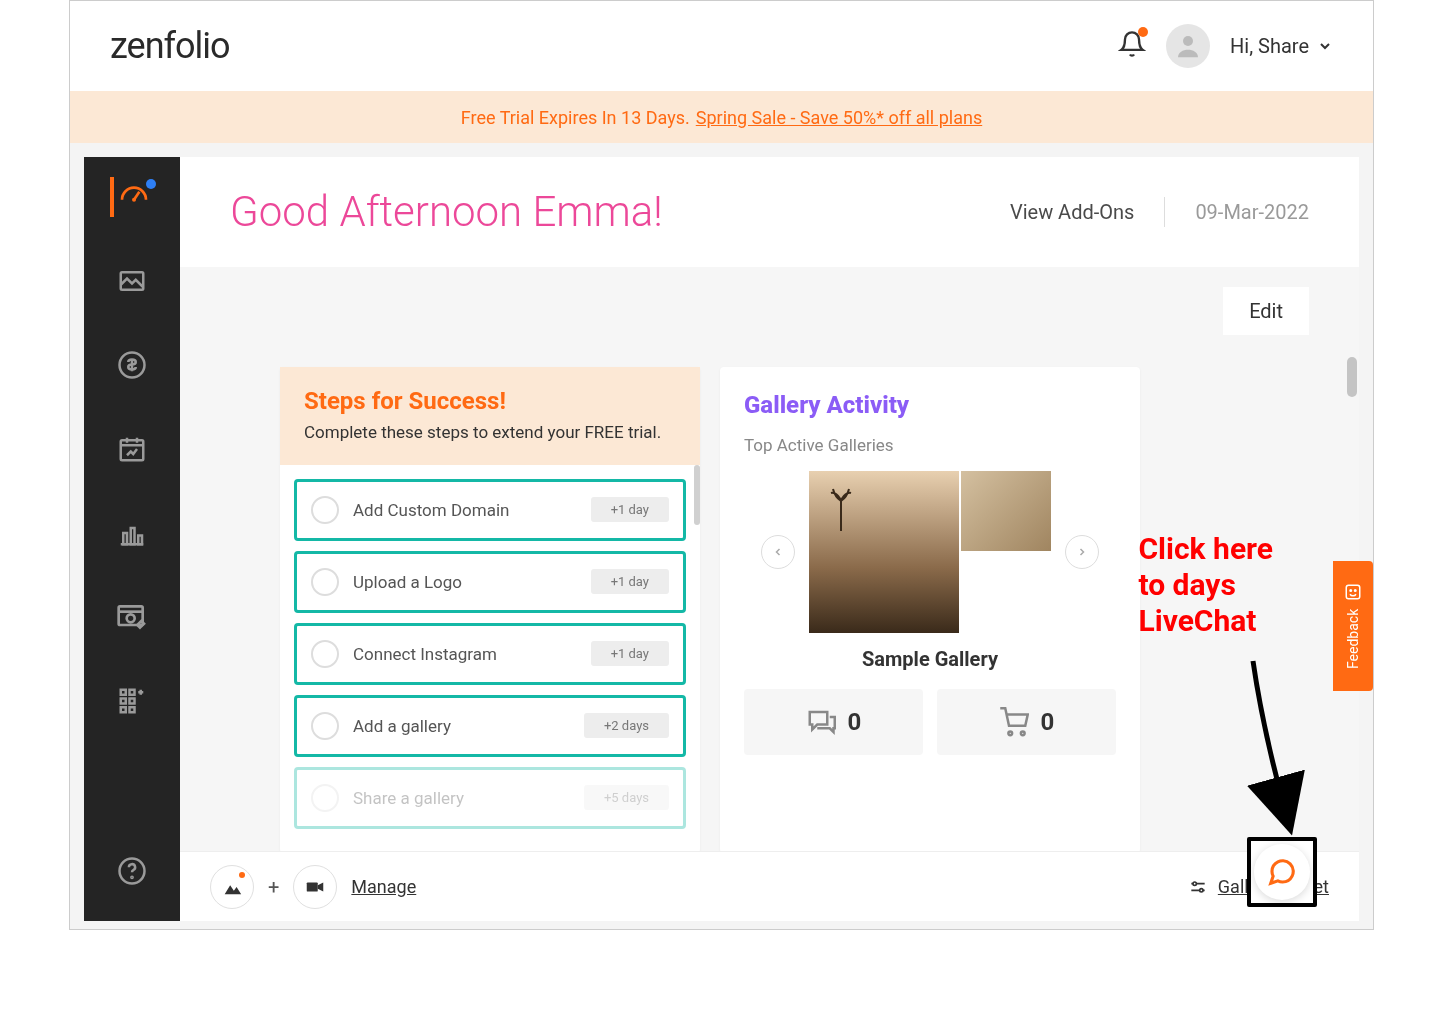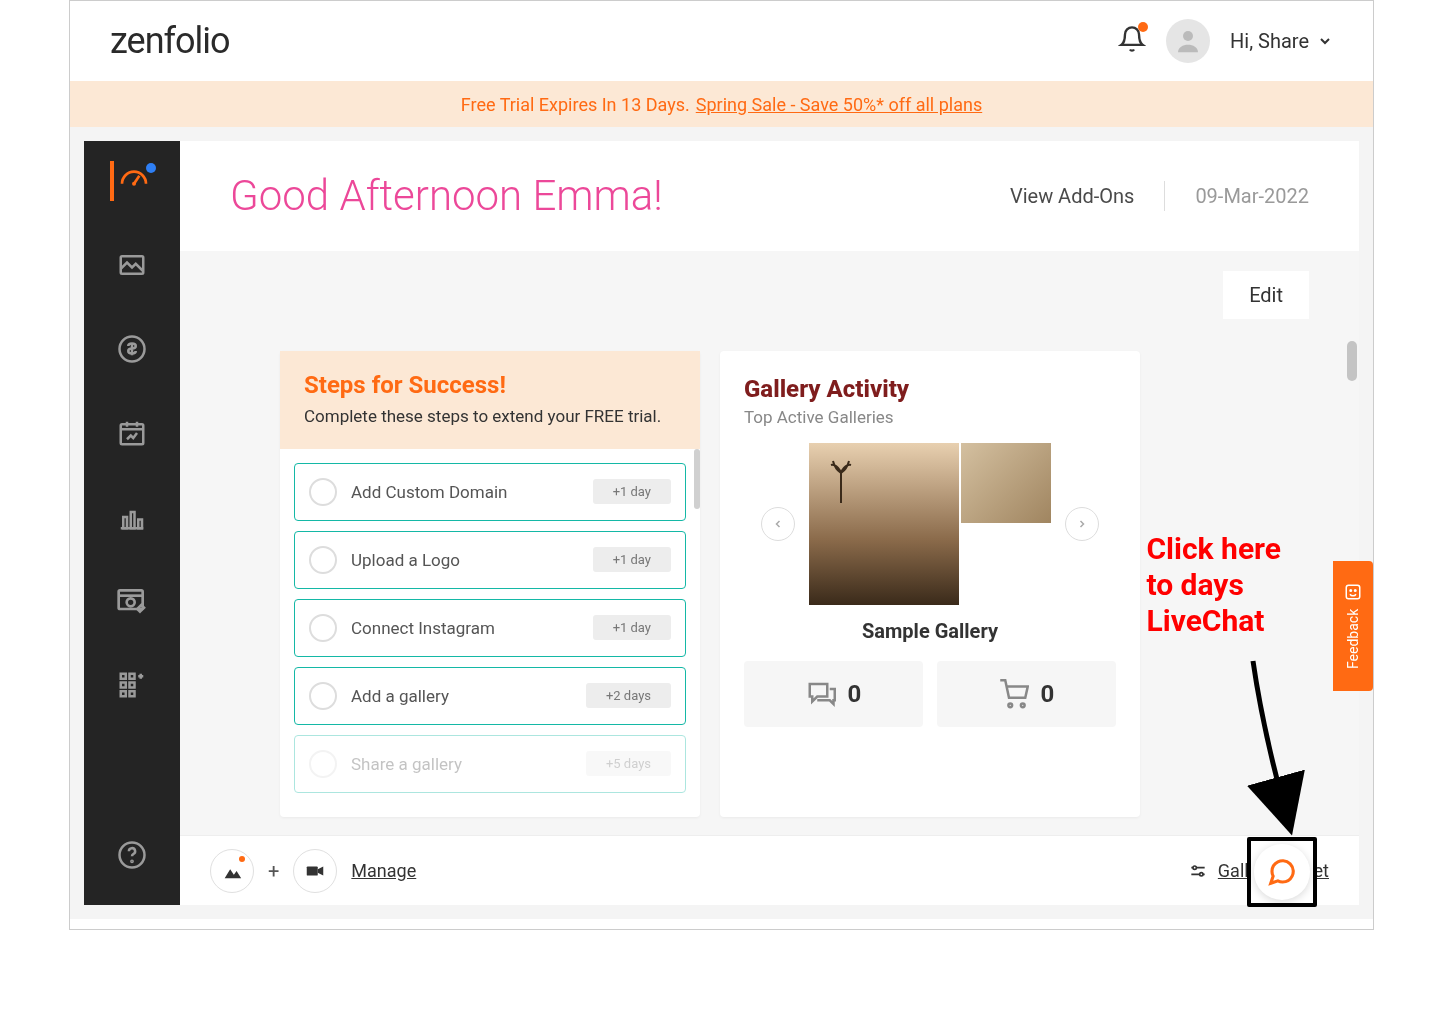--- a/index.html
+++ b/index.html
@@ -1,27 +1,27 @@
 <!DOCTYPE html>
 <html><head>
 <meta charset="utf-8">
 <style>
 * { box-sizing: border-box; margin: 0; padding: 0; }
 body { font-family: -apple-system, BlinkMacSystemFont, 'Segoe UI', Roboto, sans-serif; background: #fff; color: #333; width: 1443px; height: 1023px; overflow: hidden; position: relative; transform-origin: top left; }
 .outer-border { border: 1px solid #ccc; width: 1305px; height: 930px; margin: 0 auto; position: relative; overflow: hidden; }
 
-.top-header { height: 80px; display: flex; align-items: center; justify-content: space-between; padding: 0 40px; background: #fff; }
+.top-header { height: 90px; display: flex; align-items: center; justify-content: space-between; padding: 0 40px; background: #fff; }
 .logo { font-size: 36px; font-weight: 400; color: #2a2a2a; letter-spacing: -1px; }
 .header-right { display: flex; align-items: center; gap: 20px; }
 .bell-wrap { position: relative; }
 .bell-dot { position: absolute; top: -2px; right: -2px; width: 10px; height: 10px; background: #ff6a13; border-radius: 50%; }
 .avatar { width: 44px; height: 44px; border-radius: 50%; background: #e5e5e5; display: flex; align-items: center; justify-content: center; }
 .user-greet { font-size: 20px; color: #333; display: flex; align-items: center; gap: 8px; }
 
-.banner { background: #fce8d5; height: 46px; display: flex; align-items: center; justify-content: center; font-size: 18px; color: #ff6a13; }
+.banner { background: #fce8d5; height: 52px; display: flex; align-items: center; justify-content: center; font-size: 18px; color: #ff6a13; }
 .banner a { color: #ff6a13; text-decoration: underline; margin-left: 6px; }
 
 .main-wrap { display: flex; height: calc(100% - 136px); background: #f4f4f4; padding: 14px; gap: 0; }
 .sidebar { width: 96px; background: #242424; display: flex; flex-direction: column; align-items: center; padding-top: 20px; gap: 44px; position: relative; }
 .sidebar-item { width: 40px; height: 40px; display: flex; align-items: center; justify-content: center; position: relative; }
 .sidebar-item.active { border-left: 4px solid #ff6a13; margin-left: -4px; padding-left: 4px; }
 .sidebar-item.active .notif-dot { position: absolute; top: 2px; right: -6px; width: 10px; height: 10px; background: #2e7ff5; border-radius: 50%; }
 .sidebar svg { stroke: #9a9a9a; }
 .sidebar-item.active svg { stroke: #ff6a13; }
 .sidebar-bottom { margin-top: auto; margin-bottom: 30px; }
@@ -39,29 +39,29 @@
 .cards-row { display: flex; gap: 20px; padding: 100px 100px 0 100px; }
 
 .card { background: #fff; border-radius: 4px; box-shadow: 0 1px 3px rgba(0,0,0,0.05); }
 
 .steps-card { width: 420px; }
 .steps-header { background: #fce8d5; padding: 20px 24px; }
 .steps-title { color: #ff6a13; font-size: 24px; font-weight: 700; margin-bottom: 6px; }
 .steps-sub { color: #333; font-size: 17px; line-height: 1.4; }
 .steps-list { padding: 14px; position: relative; }
 .steps-scroll-thumb { position: absolute; right: 0; top: 0; width: 6px; height: 60px; background: #d0d0d0; border-radius: 3px; }
-.step-item { display: flex; align-items: center; justify-content: space-between; padding: 14px 14px; border: 1px solid #14b8a6; border-radius: 4px; margin-bottom: 10px; }
+.step-item { display: flex; align-items: center; justify-content: space-between; padding: 14px 14px; border: 3px solid #14b8a6; border-radius: 4px; margin-bottom: 10px; }
 .step-left { display: flex; align-items: center; gap: 14px; }
 .step-circle { width: 28px; height: 28px; border: 2px solid #ddd; border-radius: 50%; }
 .step-label { font-size: 17px; color: #555; }
 .step-badge { background: #ededed; color: #777; font-size: 13px; padding: 5px 20px; border-radius: 3px; }
 .step-item.faded { opacity: 0.35; }
 
 .gallery-card { width: 420px; padding: 24px; }
-.gallery-title { font-size: 24px; font-weight: 800; color: #7f1d1d; margin-bottom: 4px; }
+.gallery-title { font-size: 24px; font-weight: 800; color: #8b5cf6; margin-bottom: 16px; }
 .gallery-sub { font-size: 17px; color: #888; margin-bottom: 16px; }
 .gallery-carousel { display: flex; align-items: center; justify-content: center; gap: 14px; }
 .nav-circle { width: 34px; height: 34px; border: 1px solid #ddd; border-radius: 50%; display: flex; align-items: center; justify-content: center; cursor: pointer; }
 .thumbs { display: grid; grid-template-columns: 150px 90px; grid-template-rows: 80px 80px; gap: 2px; }
 .thumb { background: #c9a87a; position: relative; }
 .thumb.large { grid-row: span 2; background: linear-gradient(180deg, #e8d0b0 0%, #8a6a4a 60%, #3a2a1a 100%); position: relative; }
 .thumb.small1 { background: linear-gradient(135deg, #d4c0a0, #a08560); }
 .thumb.small2 { background: linear-gradient(180deg, #c0a070, #8a6a40); display: flex; align-items: center; justify-content: center; flex-direction: column; color: #fff; font-size: 12px; }
 .thumb.small2 .count { font-size: 18px; font-weight: 700; }
 .gallery-name { text-align: center; font-size: 20px; font-weight: 700; margin-top: 14px; color: #333; }
@@ -71,21 +71,21 @@
 .bottom-bar { position: absolute; bottom: 0; left: 0; right: 0; height: 70px; background: #fff; border-top: 1px solid #eee; display: flex; align-items: center; padding: 0 30px; gap: 14px; }
 .circle-btn { width: 44px; height: 44px; border: 1px solid #e0e0e0; border-radius: 50%; display: flex; align-items: center; justify-content: center; position: relative; }
 .circle-btn .dot { position: absolute; top: 6px; right: 8px; width: 6px; height: 6px; background: #ff6a13; border-radius: 50%; }
 .plus { font-size: 20px; color: #555; }
 .manage-link { font-size: 18px; color: #333; text-decoration: underline; }
 .bottom-right { margin-left: auto; display: flex; align-items: center; gap: 10px; font-size: 18px; color: #333; }
 .bottom-right .gp { text-decoration: underline; }
 
 .feedback-tab { position: absolute; right: 0; top: 560px; width: 40px; height: 130px; background: #ff6a13; color: #fff; writing-mode: vertical-rl; transform: rotate(180deg); display: flex; align-items: center; justify-content: center; font-size: 14px; gap: 8px; border-top-left-radius: 4px; border-bottom-left-radius: 4px; }
 
-.annotation { position: absolute; right: 92px; top: 530px; color: #ff0000; font-size: 30px; font-weight: 700; line-height: 1.2; }
+.annotation { position: absolute; right: 100px; top: 530px; color: #ff0000; font-size: 30px; font-weight: 700; line-height: 1.2; }
 .arrow-svg { position: absolute; }
 
 .chat-bubble-wrap { position: absolute; right: 56px; bottom: 22px; width: 70px; height: 70px; border: 4px solid #000; background: #fff; display: flex; align-items: center; justify-content: center; border-radius: 2px; }
 .chat-circle { width: 56px; height: 56px; border-radius: 50%; background: #fff; box-shadow: 0 2px 8px rgba(0,0,0,0.15); display: flex; align-items: center; justify-content: center; }
 
 .content-scroll { position: absolute; right: 2px; top: 90px; width: 10px; height: 40px; background: #c4c4c4; border-radius: 5px; }
 
 .palm { position: absolute; width: 24px; height: 50px; top: 10px; left: 20px; }
 </style>
 </head>

